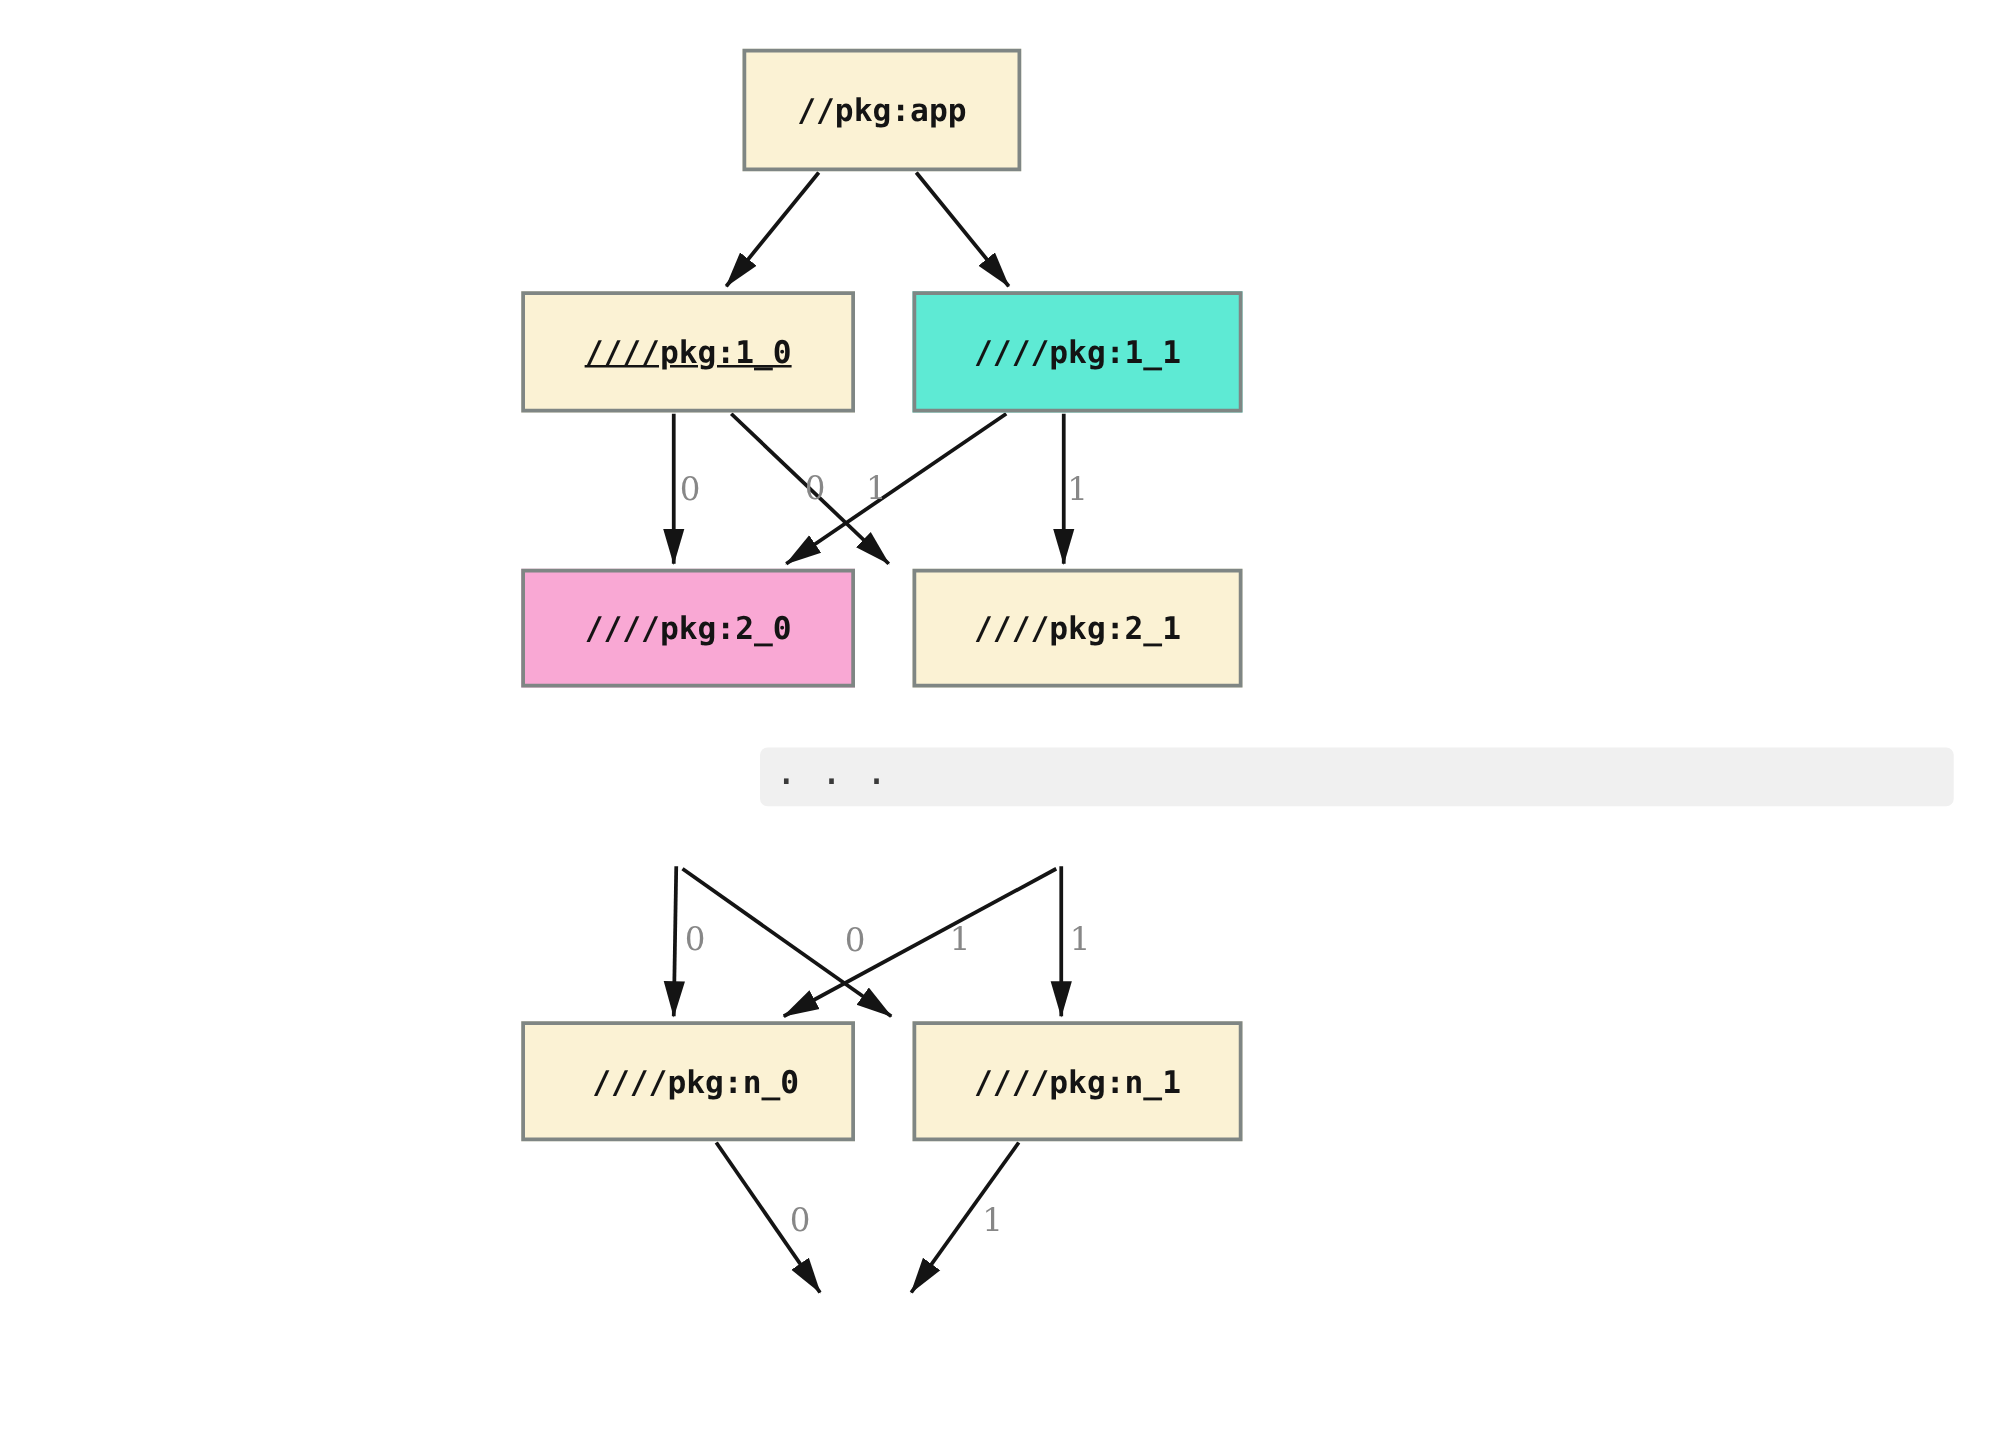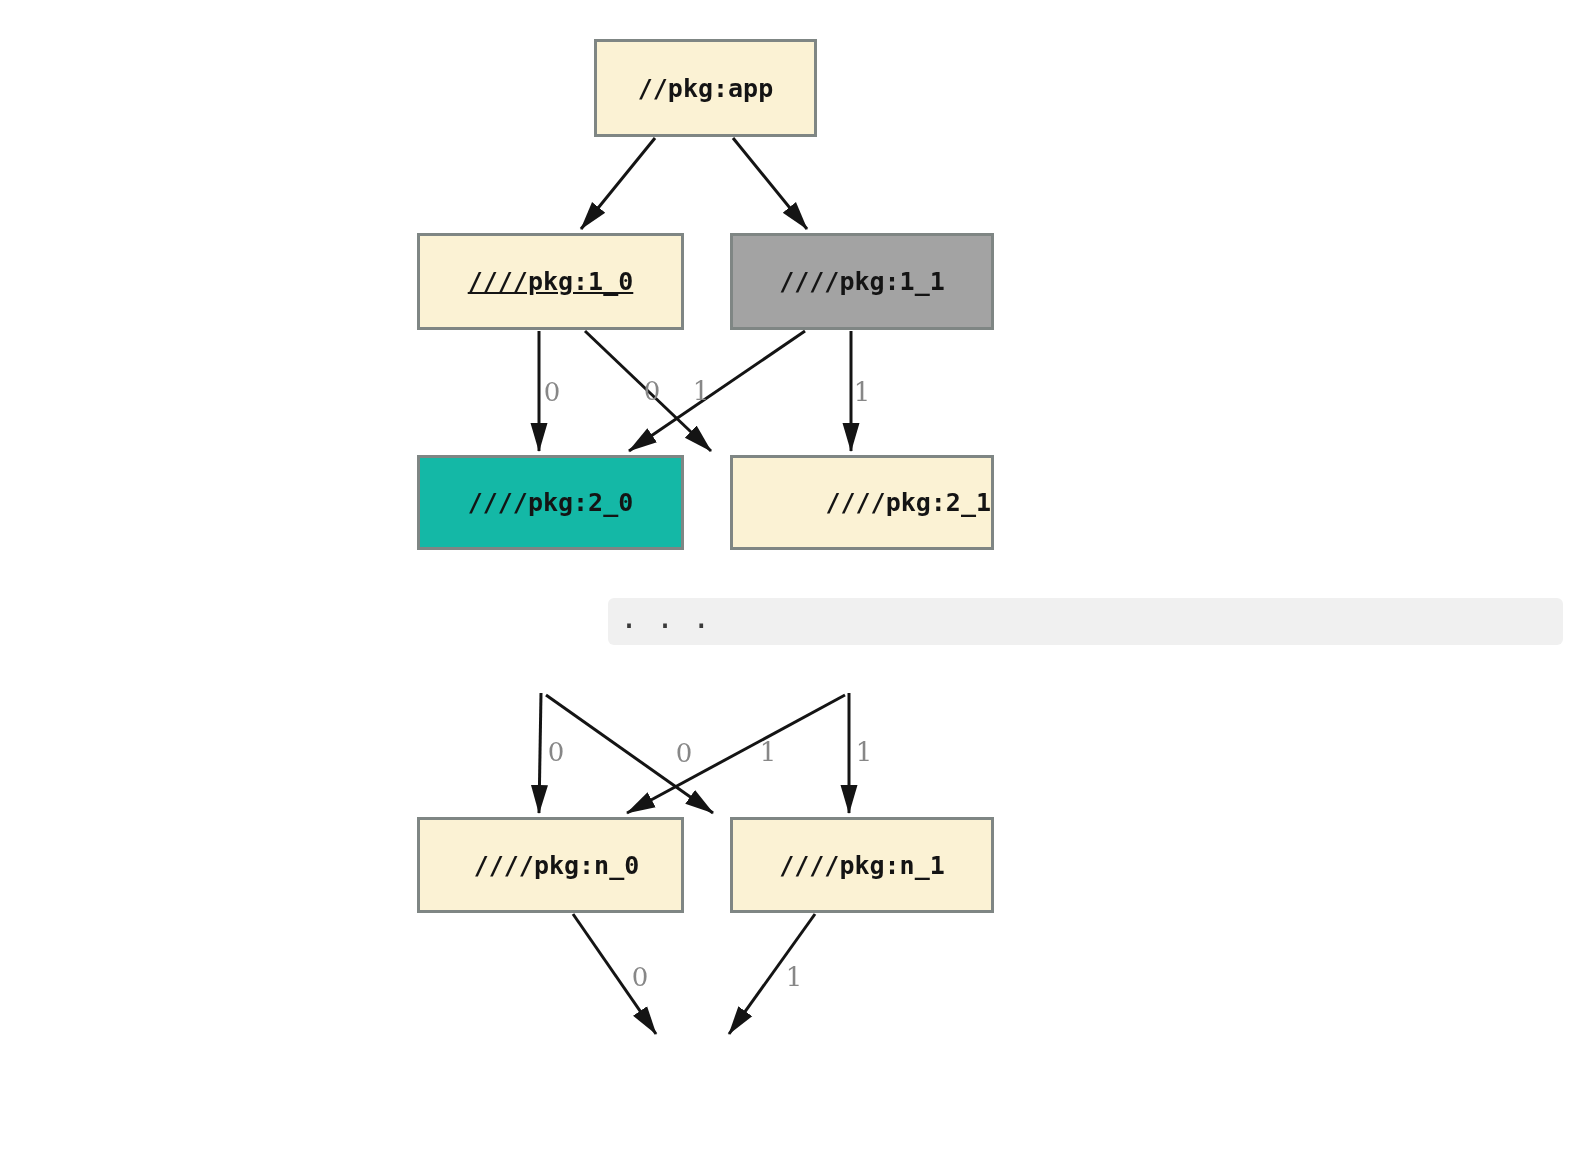--- a/index.html
+++ b/index.html
@@ -104,27 +104,27 @@
       </g>
   </svg>
 
   <div id="node-layer">
       <div class="graph-node" style="left: 582px; top: 39px; width: 223px; height: 98px; background: rgb(251, 242, 212); border-color: rgb(127, 134, 132);">
         <span class="node-label" style="color: rgb(20, 20, 20);">//pkg:app</span>
       </div>
       <div class="graph-node" style="left: 405px; top: 233px; width: 267px; height: 97px; background: rgb(251, 242, 212); border-color: rgb(127, 134, 132);">
         <span class="node-label" style="color: rgb(20, 20, 20); text-decoration: underline;">////pkg:1_0</span>
       </div>
-      <div class="graph-node" style="left: 718px; top: 233px; width: 264px; height: 97px; background: #a3a3a3; border-color: rgb(127, 134, 132);">
+      <div class="graph-node" style="left: 718px; top: 233px; width: 264px; height: 97px; background: #5eead4; border-color: rgb(127, 134, 132);">
         <span class="node-label" style="color: rgb(20, 20, 20);">////pkg:1_1</span>
       </div>
-      <div class="graph-node" style="left: 405px; top: 455px; width: 267px; height: 95px; background: #14b8a6; border-color: rgb(127, 134, 132);">
+      <div class="graph-node" style="left: 405px; top: 455px; width: 267px; height: 95px; background: #f9a8d4; border-color: rgb(127, 134, 132);">
         <span class="node-label" style="color: rgb(20, 20, 20);">////pkg:2_0</span>
       </div>
-      <div class="graph-node" style="left: 718px; top: 455px; width: 264px; height: 95px; background: rgb(251, 242, 212); border-color: rgb(127, 134, 132); justify-content: flex-end;">
+      <div class="graph-node" style="left: 718px; top: 455px; width: 264px; height: 95px; background: rgb(251, 242, 212); border-color: rgb(127, 134, 132);">
         <span class="node-label" style="color: rgb(20, 20, 20);">////pkg:2_1</span>
       </div>
       <div class="graph-node" style="left: 405px; top: 817px; width: 267px; height: 96px; background: rgb(251, 242, 212); border-color: rgb(127, 134, 132); padding-left: 12px;">
         <span class="node-label" style="color: rgb(20, 20, 20);">////pkg:n_0</span>
       </div>
       <div class="graph-node" style="left: 718px; top: 817px; width: 264px; height: 96px; background: rgb(251, 242, 212); border-color: rgb(127, 134, 132);">
         <span class="node-label" style="color: rgb(20, 20, 20);">////pkg:n_1</span>
       </div>
     </div>
 

